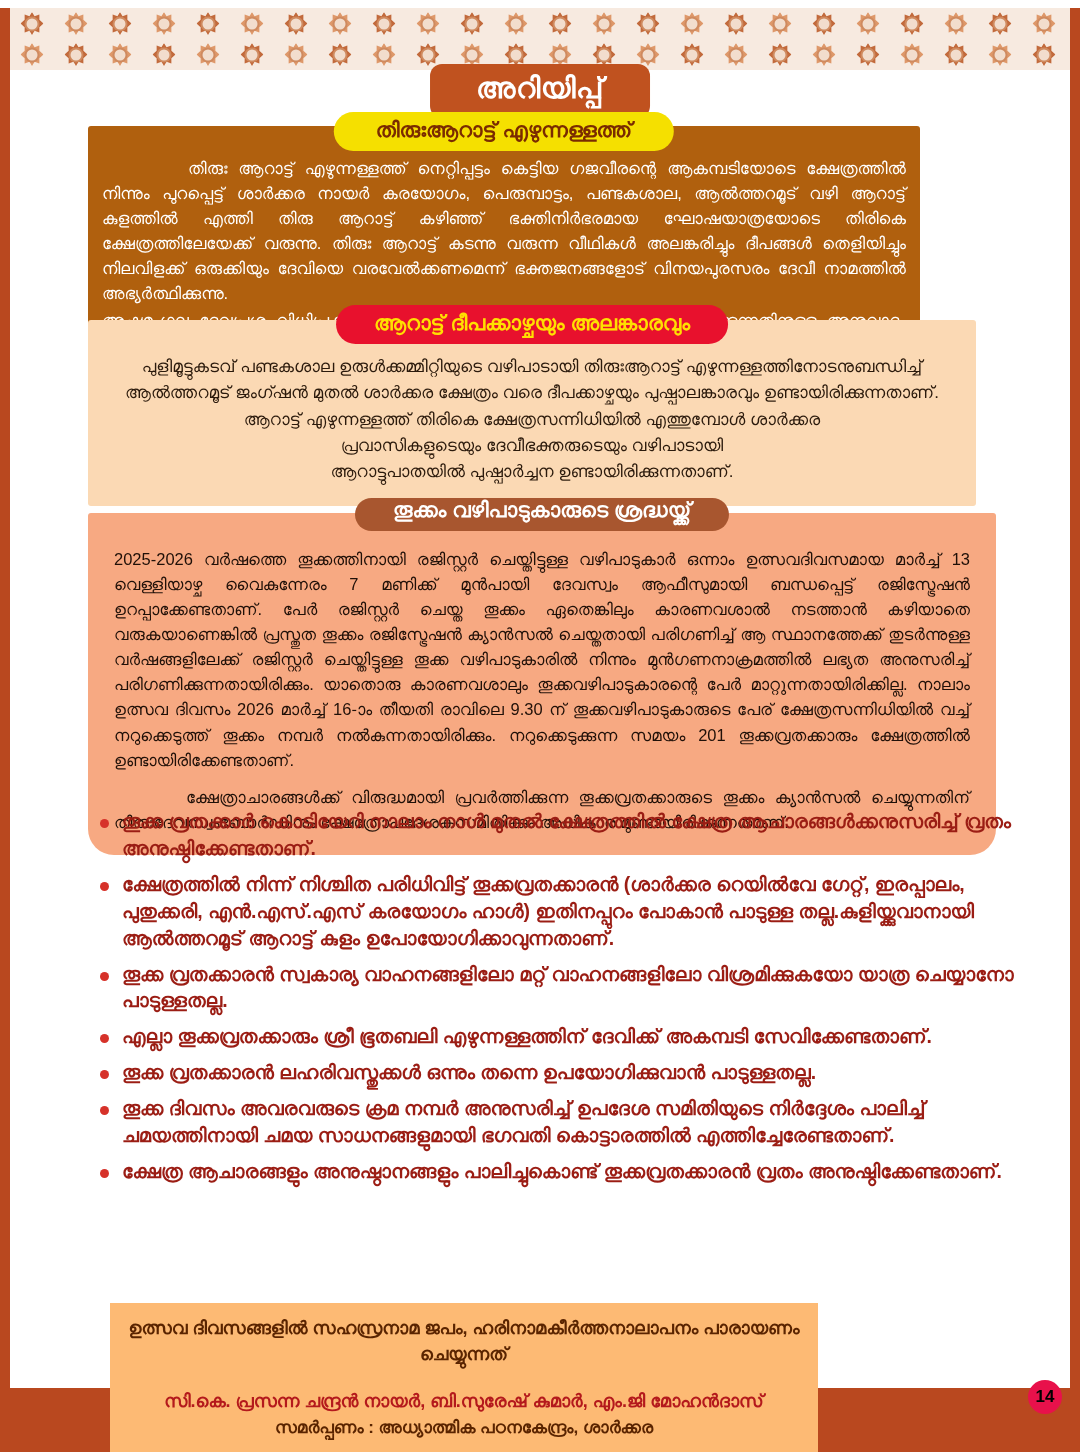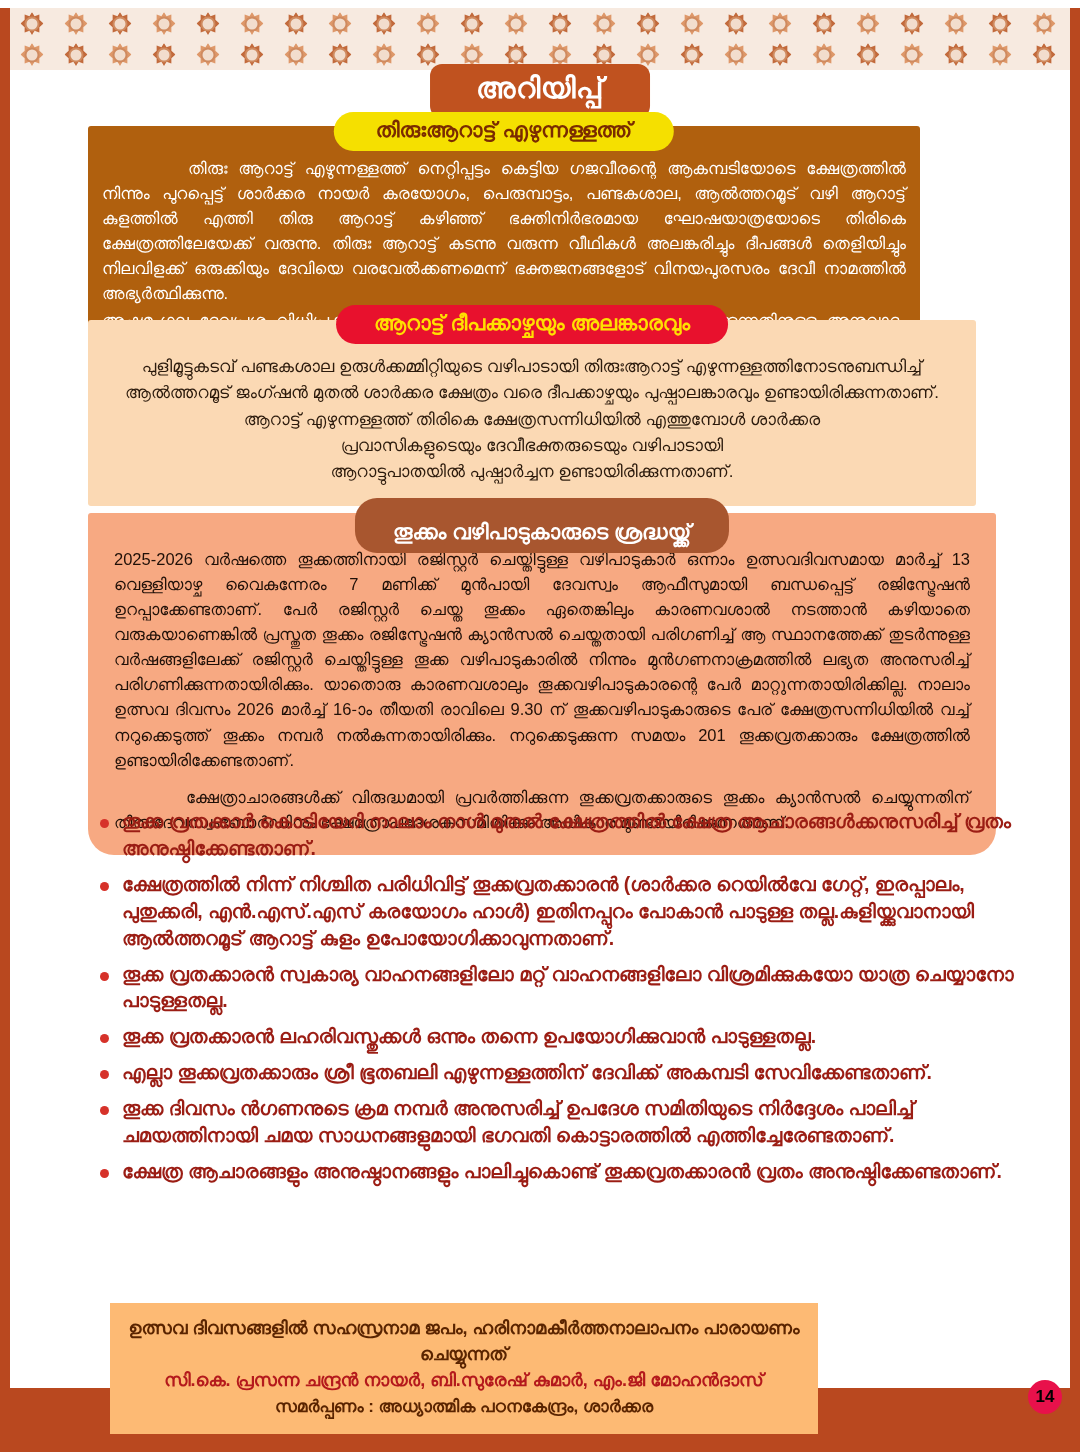--- a/index.html
+++ b/index.html
@@ -127,21 +127,21 @@
     background:#f7a982;
     padding:34px 26px 20px 26px;
     border-radius:3px 3px 26px 26px;
   }
   .pill-brown{
     position:absolute; left:50%; transform:translateX(-50%); top:-15px;
     background:#a8562f;
     color:#ffffff;
     font-size:21px; font-weight:bold;
     border-radius:22px;
-    padding:22px 38px 9px 38px;
+    padding:0 38px 9px 38px;
     white-space:nowrap;
   }
   .sec-salmon p{
     color:#201008; font-size:16.5px; line-height:1.52;
     text-align:justify;
   }
   .sec-salmon p.center-just{ text-align:justify; }
   .sec-salmon p.indent{ text-indent:72px; margin-top:12px; }
 
   
@@ -169,21 +169,21 @@
   .footer-box{
     position:absolute; left:100px; top:1233px; width:708px;
     background:#fdba74;
     padding:12px 10px 14px 10px;
     text-align:center;
   }
   .footer-box .l1{
     color:#5a2400; font-size:18px; font-weight:bold; line-height:1.45;
   }
   .footer-box .l2{
-    color:#b4191c; font-size:18px; font-weight:bold; line-height:1.5;
+    color:#b4191c; font-size:18px; font-weight:bold; line-height:1.5;margin-top:21px;
   }
   .footer-box .l3{
     color:#5a2400; font-size:17px; font-weight:bold; line-height:1.5;text-align:center;
   }
 
   
   .page-badge{
     position:absolute; right:18px; bottom:46px;
     width:34px; height:34px; border-radius:50%;
     background:#e8114b;
@@ -276,23 +276,23 @@
     <section class="sec-salmon">
       <div class="pill-brown">തൂക്കം വഴിപാടുകാരുടെ ശ്രദ്ധയ്ക്ക്</div>
       <p class="center-just">2025-2026 വർഷത്തെ തൂക്കത്തിനായി രജിസ്റ്റർ ചെയ്തിട്ടുള്ള വഴിപാടുകാർ ഒന്നാം ഉത്സവദിവസമായ മാർച്ച് 13 വെള്ളിയാഴ്ച വൈകുന്നേരം 7 മണിക്ക് മുൻപായി ദേവസ്വം ആഫീസുമായി ബന്ധപ്പെട്ട് രജിസ്ട്രേഷൻ ഉറപ്പാക്കേണ്ടതാണ്. പേർ രജിസ്റ്റർ ചെയ്ത തൂക്കം ഏതെങ്കിലും കാരണവശാൽ നടത്താൻ കഴിയാതെ വരുകയാണെങ്കിൽ പ്രസ്തുത തൂക്കം രജിസ്ട്രേഷൻ ക്യാൻസൽ ചെയ്തതായി പരിഗണിച്ച് ആ സ്ഥാനത്തേക്ക് തുടർന്നുള്ള വർഷങ്ങളിലേക്ക് രജിസ്റ്റർ ചെയ്തിട്ടുള്ള തൂക്ക വഴിപാടുകാരിൽ നിന്നും മുൻഗണനാക്രമത്തിൽ ലഭ്യത അനുസരിച്ച് പരിഗണിക്കുന്നതായിരിക്കും. യാതൊരു കാരണവശാലും തൂക്കവഴിപാടുകാരന്റെ പേർ മാറ്റുന്നതായിരിക്കില്ല. നാലാം ഉത്സവ ദിവസം 2026 മാർച്ച് 16-ാം തീയതി രാവിലെ 9.30 ന് തൂക്കവഴിപാടുകാരുടെ പേര് ക്ഷേത്രസന്നിധിയിൽ വച്ച് നറുക്കെടുത്ത് തൂക്കം നമ്പർ നൽകുന്നതായിരിക്കും. നറുക്കെടുക്കുന്ന സമയം 201 തൂക്കവ്രതക്കാരും ക്ഷേത്രത്തിൽ ഉണ്ടായിരിക്കേണ്ടതാണ്.</p>
       <p class="indent">ക്ഷേത്രാചാരങ്ങൾക്ക്  വിരുദ്ധമായി  പ്രവർത്തിക്കുന്ന  തൂക്കവ്രതക്കാരുടെ  തൂക്കം  ക്യാൻസൽ  ചെയ്യുന്നതിന് തിരുഃദേവസ്വംബോർഡിനും ക്ഷേത്രോപദേശകസമിതിക്കും അധികാര മുണ്ടായിരിക്കുന്നതാണ്.</p>
     </section>
 
     <ul class="bullets">
       <li>തൂക്ക വ്രതക്കാർ കൊടിയേറി നാലാം നാൾ മുതൽ ക്ഷേത്രത്തിൽ ക്ഷേത്ര ആചാരങ്ങൾക്കനുസരിച്ച് വ്രതം അനുഷ്ഠിക്കേണ്ടതാണ്.</li>
       <li>ക്ഷേത്രത്തിൽ നിന്ന് നിശ്ചിത പരിധിവിട്ട് തൂക്കവ്രതക്കാരൻ (ശാർക്കര റെയിൽവേ ഗേറ്റ്, ഇരപ്പാലം, പുതുക്കരി, എൻ.എസ്.എസ് കരയോഗം ഹാൾ) ഇതിനപ്പുറം പോകാൻ പാടുള്ള തല്ല.കുളിയ്ക്കുവാനായി ആൽത്തറമൂട് ആറാട്ട് കുളം ഉപോയോഗിക്കാവുന്നതാണ്.</li>
       <li>തൂക്ക വ്രതക്കാരൻ സ്വകാര്യ വാഹനങ്ങളിലോ മറ്റ് വാഹനങ്ങളിലോ വിശ്രമിക്കുകയോ യാത്ര ചെയ്യാനോ പാടുള്ളതല്ല.</li>
+      <li>എല്ലാ തൂക്കവ്രതക്കാരും ശ്രീ ഭൂതബലി എഴുന്നള്ളത്തിന് ദേവിക്ക് അകമ്പടി സേവിക്കേണ്ടതാണ്.</li>
       <li>തൂക്ക വ്രതക്കാരൻ ലഹരിവസ്തുക്കൾ ഒന്നും തന്നെ ഉപയോഗിക്കുവാൻ പാടുള്ളതല്ല.</li>
-      <li>എല്ലാ തൂക്കവ്രതക്കാരും ശ്രീ ഭൂതബലി എഴുന്നള്ളത്തിന് ദേവിക്ക് അകമ്പടി സേവിക്കേണ്ടതാണ്.</li>
-      <li>തൂക്ക ദിവസം ൻഗണനുടെ ക്രമ നമ്പർ അനുസരിച്ച് ഉപദേശ സമിതിയുടെ നിർദ്ദേശം പാലിച്ച് ചമയത്തിനായി ചമയ സാധനങ്ങളുമായി ഭഗവതി കൊട്ടാരത്തിൽ എത്തിച്ചേരേണ്ടതാണ്.</li>
+      <li>തൂക്ക ദിവസം അവരവരുടെ ക്രമ നമ്പർ അനുസരിച്ച് ഉപദേശ സമിതിയുടെ നിർദ്ദേശം പാലിച്ച് ചമയത്തിനായി ചമയ സാധനങ്ങളുമായി ഭഗവതി കൊട്ടാരത്തിൽ എത്തിച്ചേരേണ്ടതാണ്.</li>
       <li>ക്ഷേത്ര ആചാരങ്ങളും അനുഷ്ഠാനങ്ങളും പാലിച്ചുകൊണ്ട് തൂക്കവ്രതക്കാരൻ വ്രതം അനുഷ്ഠിക്കേണ്ടതാണ്.</li>
     </ul>
 
     <div class="footer-box">
       <div class="l1">ഉത്സവ ദിവസങ്ങളിൽ സഹസ്രനാമ ജപം, ഹരിനാമകീർത്തനാലാപനം പാരായണം ചെയ്യുന്നത്</div>
       <div class="l2">സി.കെ. പ്രസന്ന ചന്ദ്രൻ നായർ, ബി.സുരേഷ് കുമാർ, എം.ജി മോഹൻദാസ്</div>
       <div class="l3">സമർപ്പണം : അധ്യാത്മിക പഠനകേന്ദ്രം, ശാർക്കര</div>
     </div>
 
   </div>

